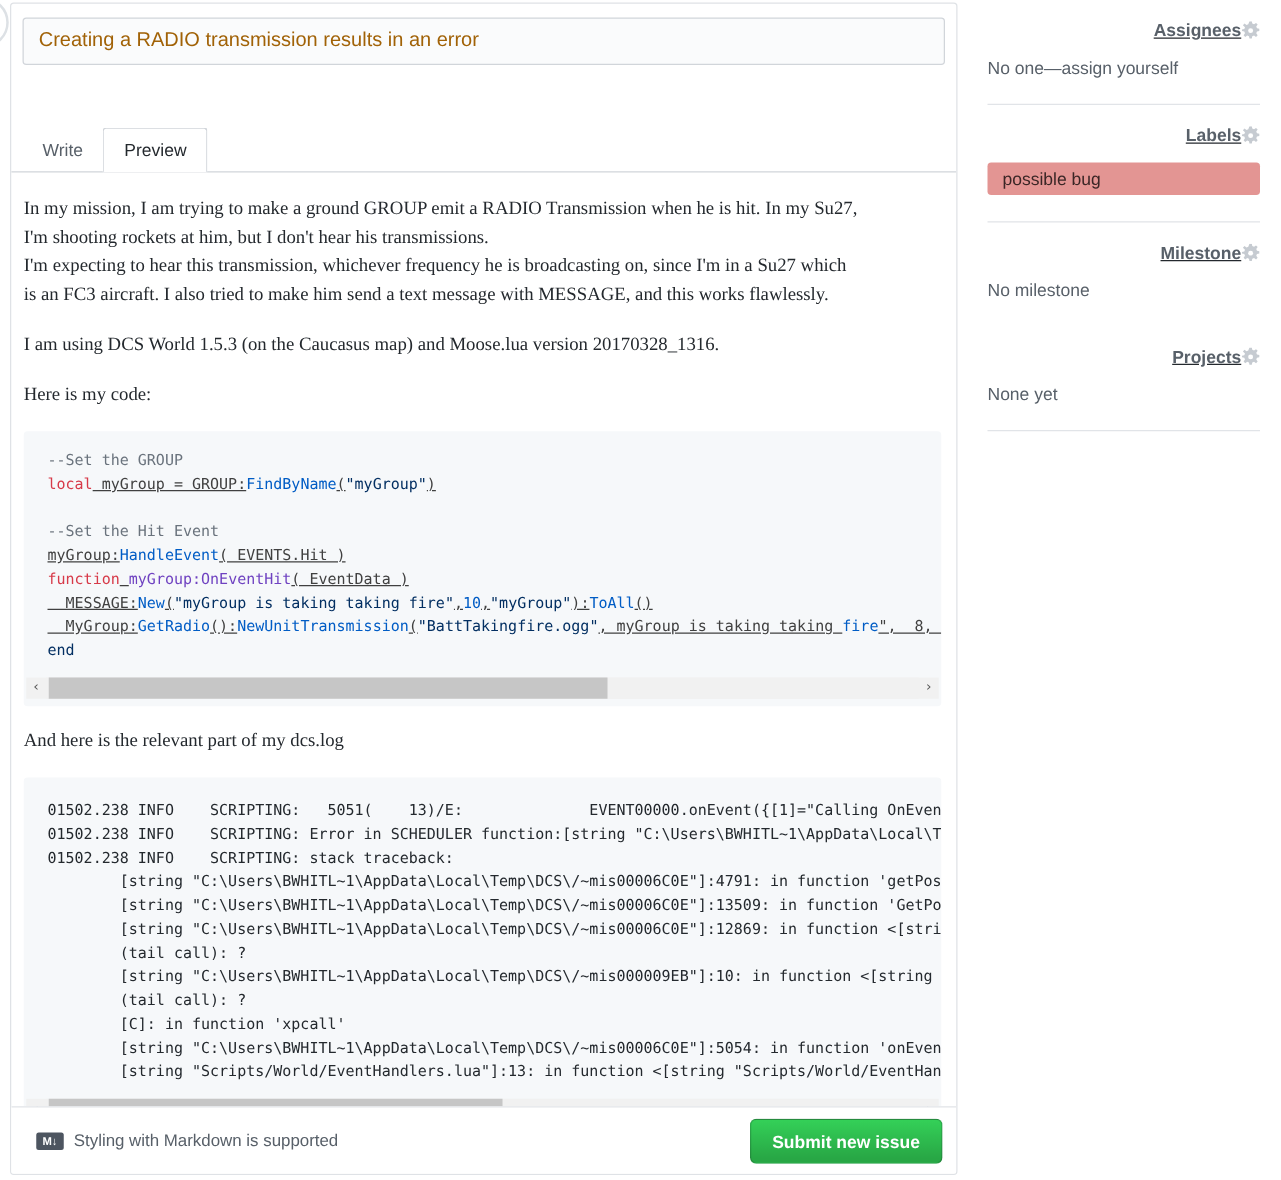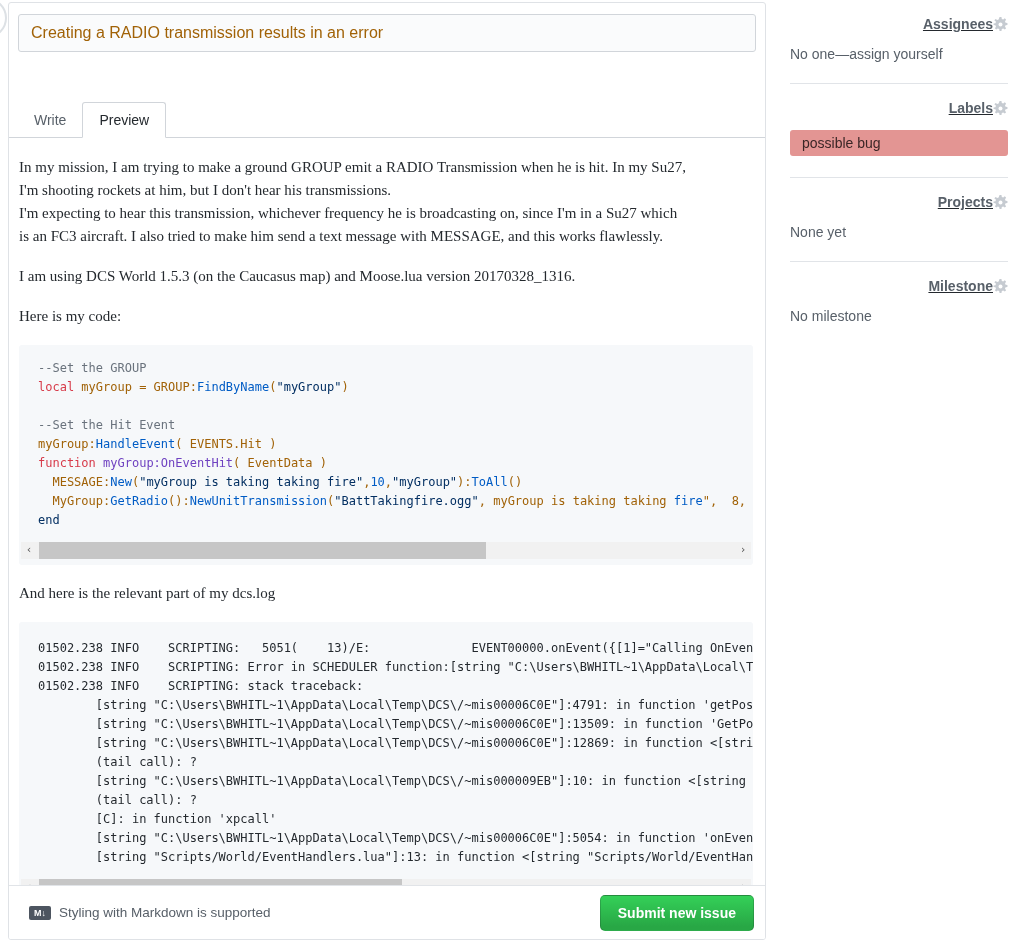--- a/index.html
+++ b/index.html
@@ -22,21 +22,21 @@
   .code-block { background:#f6f8fa; border-radius:3px; margin:0 0 17px 0; padding:14px 0 6px 0; overflow:hidden; }
   .code-block.log { padding-top:17px; }
   .code-lines { padding-left:19px; font-family:"DejaVu Sans Mono","Liberation Mono",monospace; font-size:12px; line-height:19px; overflow:hidden; }
   .code-line { white-space:pre; }
   .tok-comment { color:#6a737d; }
   .tok-keyword { color:#d73a49; }
   .tok-func    { color:#005cc5; }
   .tok-funcdef { color:#6f42c1; }
   .tok-string  { color:#032f62; }
   .tok-number  { color:#005cc5; }
-  .tok-plain   { color:#a16207; }
+  .tok-plain   { color:#404040;text-decoration:underline; }
 
   .hscroll { height:17px; display:flex; margin:12px 2px 0 2px; background:#f1f1f1; }
   .hs-arrow { width:16px; text-align:center; font-size:11px; line-height:16px; color:#555; user-select:none; font-family:"DejaVu Sans Mono",monospace; }
   .hs-track { flex:1; position:relative; background:#f1f1f1; }
   .hs-thumb { position:absolute; top:0; bottom:0; left:2px; background:#c6c6c6; }
   .thumb-lua { width:64%; }
   .thumb-log { width:52%; }
 
   .issue-footer { position:absolute; left:0; right:0; bottom:0; height:54px; border-top:1px solid #e1e4e8; display:flex; align-items:center; justify-content:space-between; padding:0 11px 0 20px; background:#fff; }
   .md-note { display:flex; align-items:center; color:#586069; font-size:13.5px; }
@@ -151,35 +151,35 @@
     <div class="sb-head">
       <span class="sb-title">Labels</span>
       <svg class="sb-gear" viewBox="0 0 16 16" fill="#c6cbd1">
           <path d="M7 0h2l.4 2 1.5.6 1.7-1.2 1.4 1.4-1.2 1.7.6 1.5 2 .4v2l-2 .4-.6 1.5 1.2 1.7-1.4 1.4-1.7-1.2-1.5.6-.4 2H7l-.4-2-1.5-.6-1.7 1.2-1.4-1.4 1.2-1.7-.6-1.5-2-.4V7l2-.4.6-1.5L1.4 3.4l1.4-1.4 1.7 1.2 1.5-.6L7 0z"></path>
           <circle cx="8" cy="8" r="2.1" fill="#fff"></circle>
         </svg>
     </div>
     <div class="sb-label">possible bug</div>
   </div>
 
+  <div class="sb-section last">
+    <div class="sb-head">
+      <span class="sb-title">Milestone</span>
+      <svg class="sb-gear" viewBox="0 0 16 16" fill="#c6cbd1">
+          <path d="M7 0h2l.4 2 1.5.6 1.7-1.2 1.4 1.4-1.2 1.7.6 1.5 2 .4v2l-2 .4-.6 1.5 1.2 1.7-1.4 1.4-1.7-1.2-1.5.6-.4 2H7l-.4-2-1.5-.6-1.7 1.2-1.4-1.4 1.2-1.7-.6-1.5-2-.4V7l2-.4.6-1.5L1.4 3.4l1.4-1.4 1.7 1.2 1.5-.6L7 0z"></path>
+          <circle cx="8" cy="8" r="2.1" fill="#fff"></circle>
+        </svg>
+    </div>
+    <div class="sb-body">No milestone</div>
+  </div>
+
   <div class="sb-section">
     <div class="sb-head">
       <span class="sb-title">Projects</span>
       <svg class="sb-gear" viewBox="0 0 16 16" fill="#c6cbd1">
           <path d="M7 0h2l.4 2 1.5.6 1.7-1.2 1.4 1.4-1.2 1.7.6 1.5 2 .4v2l-2 .4-.6 1.5 1.2 1.7-1.4 1.4-1.7-1.2-1.5.6-.4 2H7l-.4-2-1.5-.6-1.7 1.2-1.4-1.4 1.2-1.7-.6-1.5-2-.4V7l2-.4.6-1.5L1.4 3.4l1.4-1.4 1.7 1.2 1.5-.6L7 0z"></path>
           <circle cx="8" cy="8" r="2.1" fill="#fff"></circle>
         </svg>
     </div>
     <div class="sb-body">None yet</div>
   </div>
 
-  <div class="sb-section last">
-    <div class="sb-head">
-      <span class="sb-title">Milestone</span>
-      <svg class="sb-gear" viewBox="0 0 16 16" fill="#c6cbd1">
-          <path d="M7 0h2l.4 2 1.5.6 1.7-1.2 1.4 1.4-1.2 1.7.6 1.5 2 .4v2l-2 .4-.6 1.5 1.2 1.7-1.4 1.4-1.7-1.2-1.5.6-.4 2H7l-.4-2-1.5-.6-1.7 1.2-1.4-1.4 1.2-1.7-.6-1.5-2-.4V7l2-.4.6-1.5L1.4 3.4l1.4-1.4 1.7 1.2 1.5-.6L7 0z"></path>
-          <circle cx="8" cy="8" r="2.1" fill="#fff"></circle>
-        </svg>
-    </div>
-    <div class="sb-body">No milestone</div>
-  </div>
-
 </div>
 
 </body></html>

